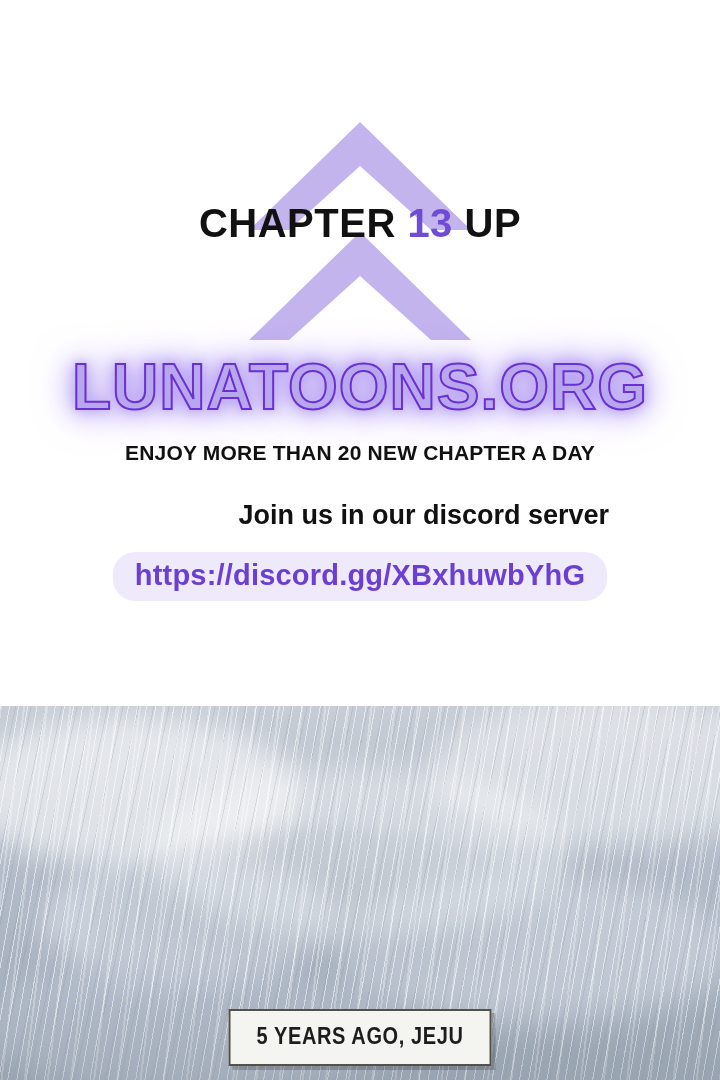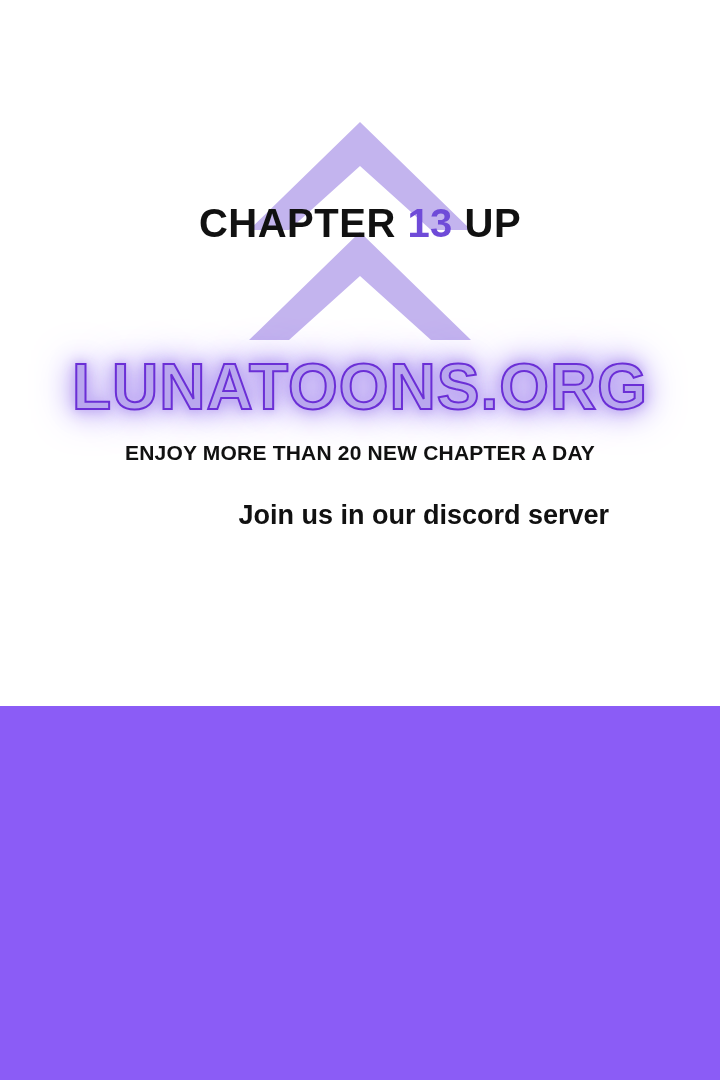--- a/index.html
+++ b/index.html
@@ -5,21 +5,21 @@
   * { margin:0; padding:0; box-sizing:border-box; }
   html, body {
     width:720px; height:1080px;
     font-family:"Liberation Sans", sans-serif;
     background:#ffffff;
     overflow:hidden;
   }
   .page {
     position:relative;
     width:720px; height:1080px;
-    background:#8b5cf6;
+    background:#22c55e;
   }
 
   
   .promo {
     position:absolute;
     left:0; top:0;
     width:720px; height:706px;
     background:#ffffff;
     overflow:hidden;
   }
@@ -218,17 +218,35 @@
     <div class="headline">
       <span>CHAPTER </span><span class="num">13</span><span> UP</span>
     </div>
 
     <div class="sitename">LUNATOONS.ORG</div>
 
     <div class="tagline">ENJOY MORE THAN 20 NEW CHAPTER A DAY</div>
 
     <div class="discord-line">Join us in our discord server</div>
 
+    <div class="discord-link-wrap">
+      <a class="discord-link" href="#">https://discord.gg/XBxhuwbYhG</a>
+    </div>
 
   </section>
 
+  <section class="panel">
+    <div class="cloudmass"></div>
+    <div class="cloud c1"></div>
+    <div class="cloud c2"></div>
+    <div class="cloud c3"></div>
+    <div class="cloud c4"></div>
+    <div class="cloud c5"></div>
+    <div class="cloud c6"></div>
+    <div class="rain"></div>
+    <div class="panel-bottom-fade"></div>
+
+    <div class="caption">
+      <span>5 YEARS AGO, JEJU</span>
+    </div>
+  </section>
 
 </div>
 
 </body></html>

